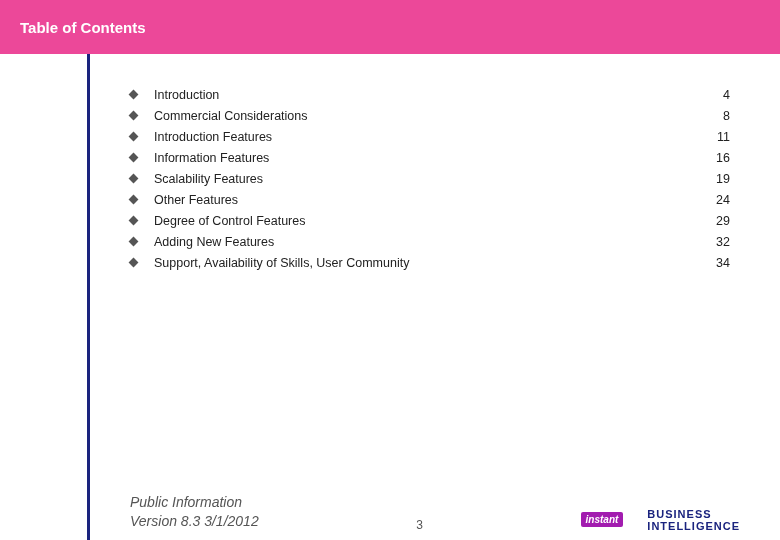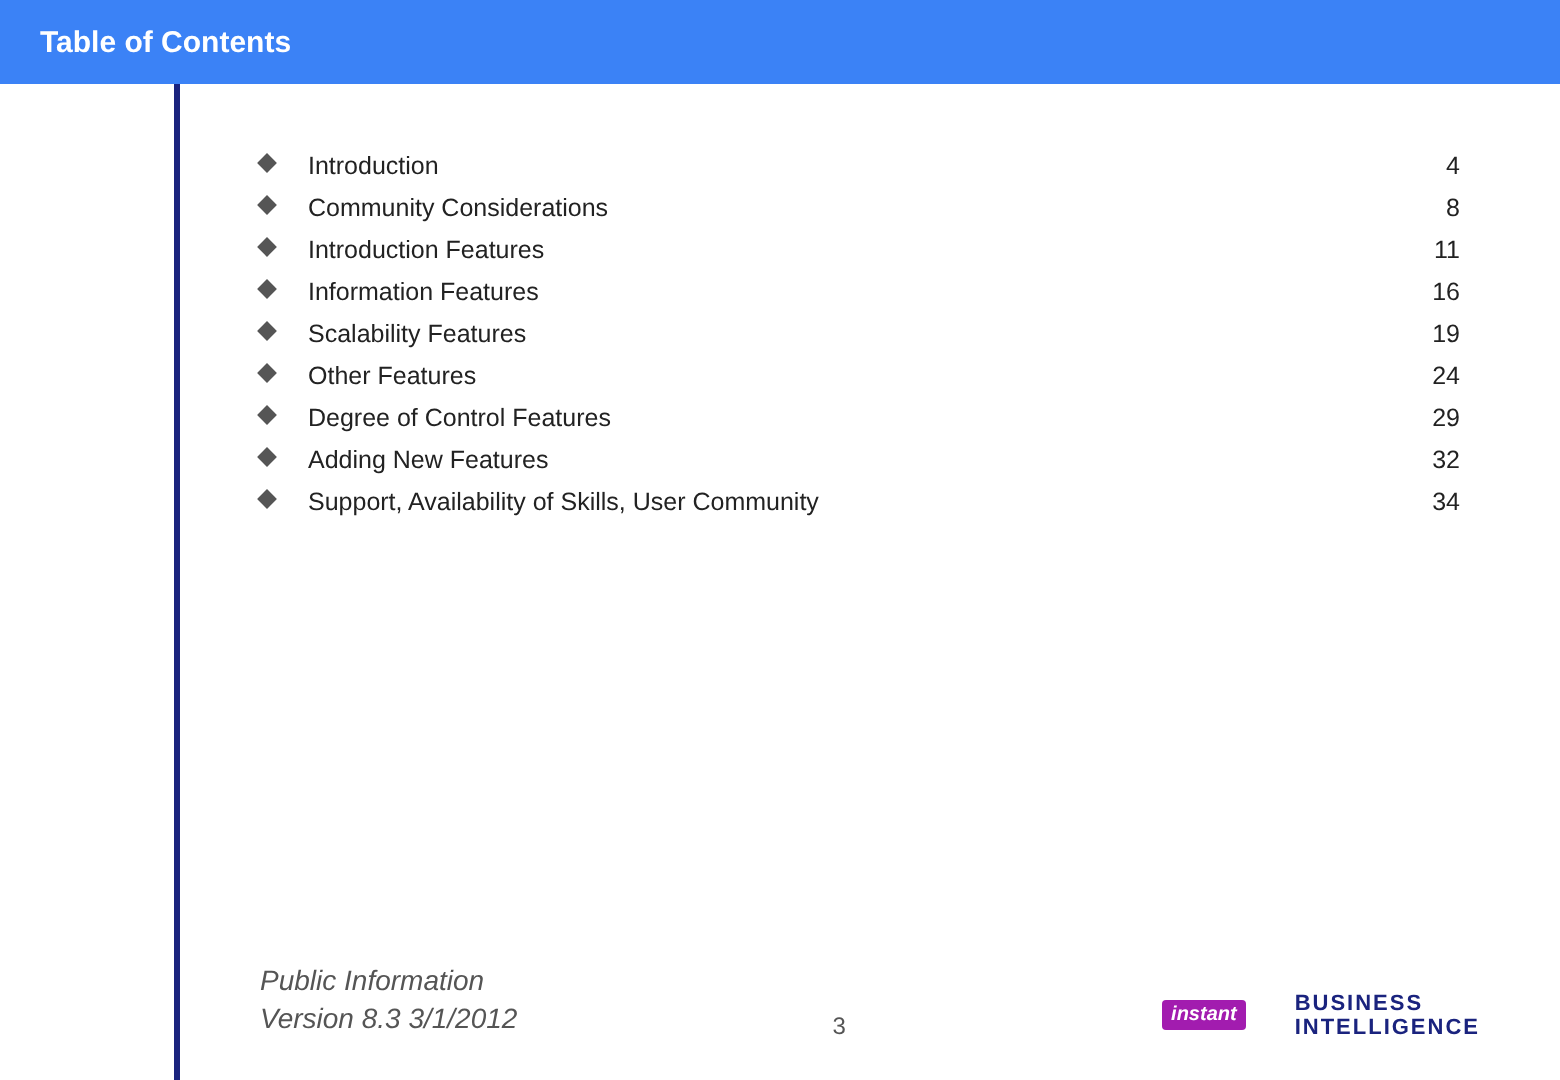--- a/index.html
+++ b/index.html
@@ -7,26 +7,26 @@
     body {
       width: 780px;
       height: 540px;
       background: #ffffff;
       font-family: Arial, sans-serif;
       font-size: 13px;
       overflow: hidden;
     }
 
     .header {
-      background: #3b82f6;
+      background: #ec4899;
       color: #ffffff;
       padding: 2px 20px;
       font-size: 15px;
       font-weight: bold;
-      height: 42px;
+      height: 54px;
       display: flex;
       align-items: center;
     }
 
     .content-area {
       display: flex;
       height: calc(540px - 42px);
     }
 
     .left-bar {
@@ -159,21 +159,21 @@
   <div class="main-content">
     <table class="toc-table">
       <tbody id="toc-body">
       <tr>
             <td class="bullet"><span class="diamond"></span></td>
             <td class="item-text">Introduction</td>
             <td class="page-num">4</td>
           </tr>
           <tr>
             <td class="bullet"><span class="diamond"></span></td>
-            <td class="item-text">Community Considerations</td>
+            <td class="item-text">Commercial Considerations</td>
             <td class="page-num">8</td>
           </tr>
           <tr>
             <td class="bullet"><span class="diamond"></span></td>
             <td class="item-text">Introduction Features</td>
             <td class="page-num">11</td>
           </tr>
           <tr>
             <td class="bullet"><span class="diamond"></span></td>
             <td class="item-text">Information Features</td>

